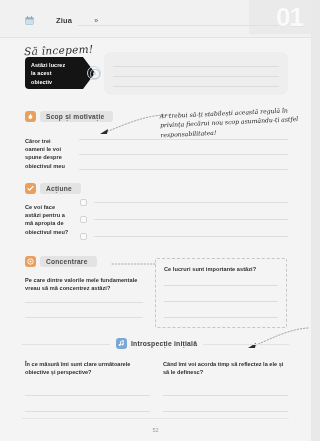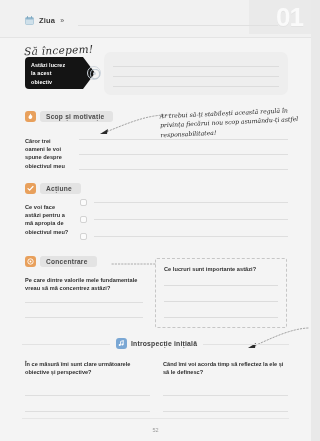--- a/index.html
+++ b/index.html
@@ -30,21 +30,21 @@
     position: absolute; top: 1px; right: 8px;
     font-size: 26px;
     font-weight: 700;
     color: #fafafa;
     letter-spacing: -1px;
     line-height: 32px;
     text-shadow: 0 1px 0 #e2e2e2;
   }
   .ziua-row {
     position: absolute; top: 16px; left: 25px;
-    display: flex; align-items: center; gap: 5px;
+    display: flex; align-items: center; gap: 22px;
   }
   .cal-icon { width: 9px; height: 9px; position: relative; display: block; }
   .cal-icon svg { display: block; }
   .ziua-label {
     font-size: 7.5px; font-weight: 700; color: #3a3a3a;
     letter-spacing: .2px;
   }
   .ziua-chev { font-size: 7px; color: #555; }
   .ziua-rule {
     position: absolute; top: 25px; left: 78px;

